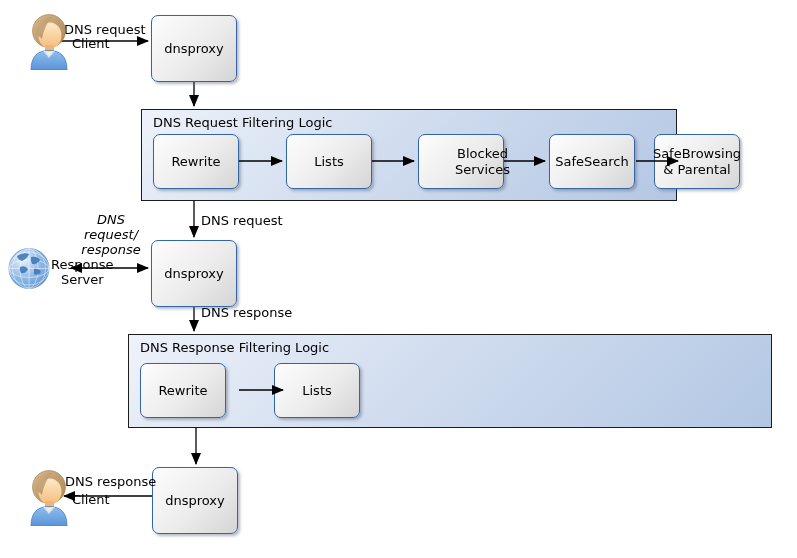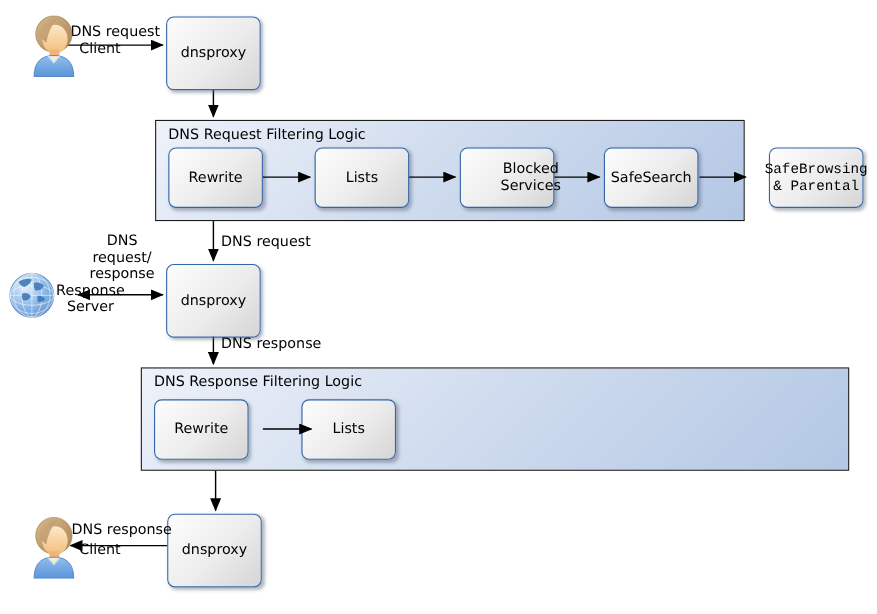--- a/index.html
+++ b/index.html
@@ -84,21 +84,21 @@
     </div>
     <div class="node step" style="left:144px; top:24px;">
       <span>Lists</span>
     </div>
     <div class="node step" style="left:276px; top:24px;padding-left:44px;">
       <span>Blocked Services</span>
     </div>
     <div class="node step" style="left:407px; top:24px;text-align:center;">
       <span>SafeSearch</span>
     </div>
-    <div class="node step" style="left:557px; top:24px;font-family:Liberation Mono, monospace;">
+    <div class="node step" style="left:512px; top:24px;">
       <span>SafeBrowsing &amp; Parental</span>
     </div>
   </div>
 
   <div class="filter-container" style="left:128px; top:334px; width:644px; height:94px;">
     <div class="container-title">DNS Response Filtering Logic</div>
     <div class="node step" style="left:11px; top:28px;">
       <span>Rewrite</span>
     </div>
     <div class="node step" style="left:145px; top:28px;">
@@ -133,21 +133,21 @@
   </div>
   <div class="node" style="left:151px; top:240px;">
     <span>dnsproxy</span>
   </div>
   <div class="node" style="left:152px; top:467px;">
     <span>dnsproxy</span>
   </div>
 
   <div class="edge-label" style="left:64px; top:22px;">DNS request</div>
   <div class="edge-label" style="left:201px; top:213px;">DNS request</div>
-  <div class="edge-label wrap" style="left:79px; top:212px; width:64px;">DNS request/ response</div>
+  <div class="edge-label wrap" style="left:79px; top:212px; width:64px;font-style:italic;">DNS request/ response</div>
   <div class="edge-label" style="left:201px; top:305px;">DNS response</div>
   <div class="edge-label" style="left:65px; top:474px;">DNS response</div>
 
   <div class="actor" style="left:26px; top:12px; width:48px;">
     <span>
       <svg width="46" height="58" viewBox="0 0 46 58" xmlns="http://www.w3.org/2000/svg">
         <defs>
           <linearGradient id="hair1" x1="0" y1="0" x2="1" y2="1">
             <stop offset="0" stop-color="#d7b88f"></stop>
               <stop offset="1" stop-color="#ab8452"></stop>

